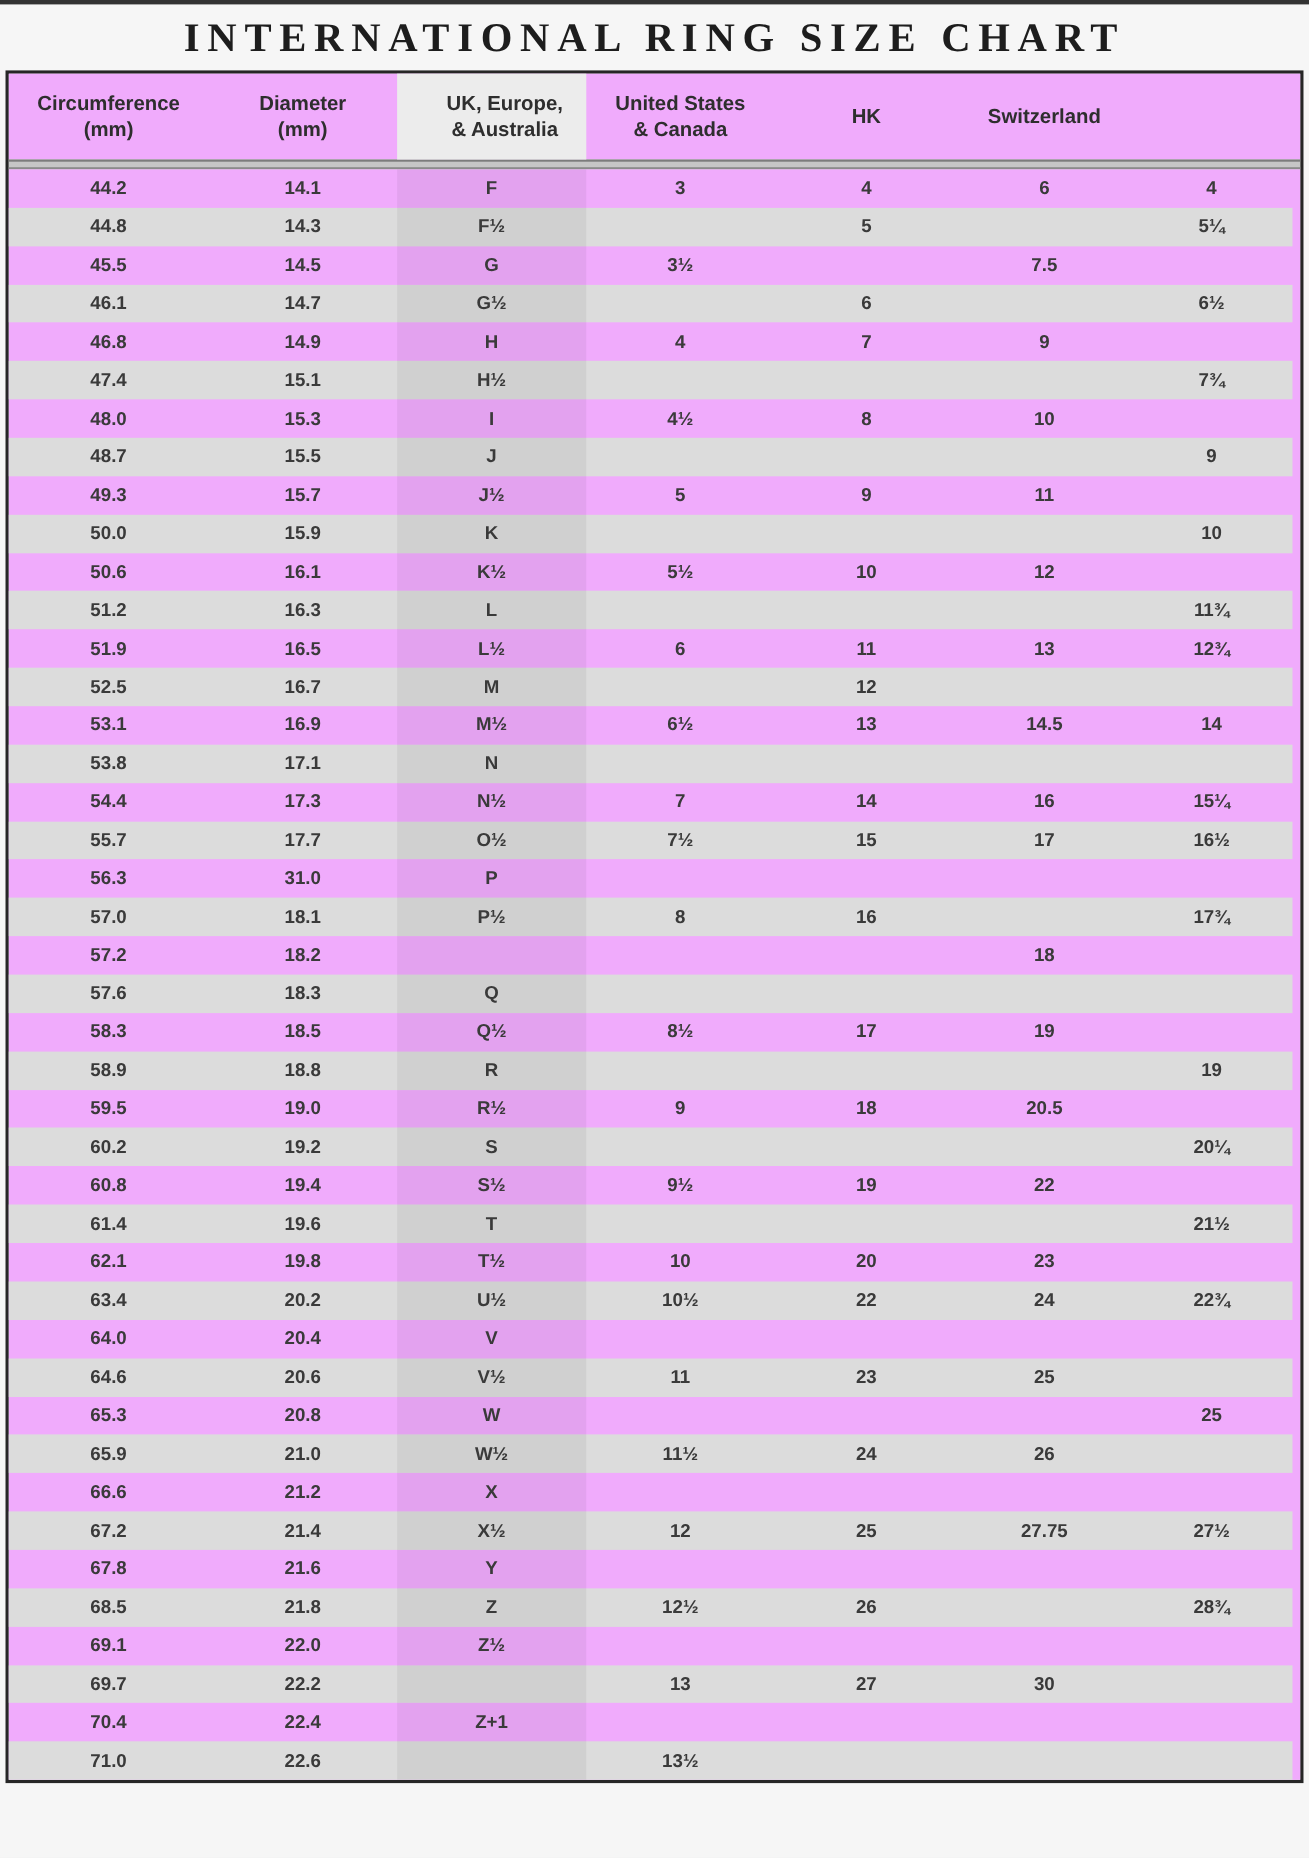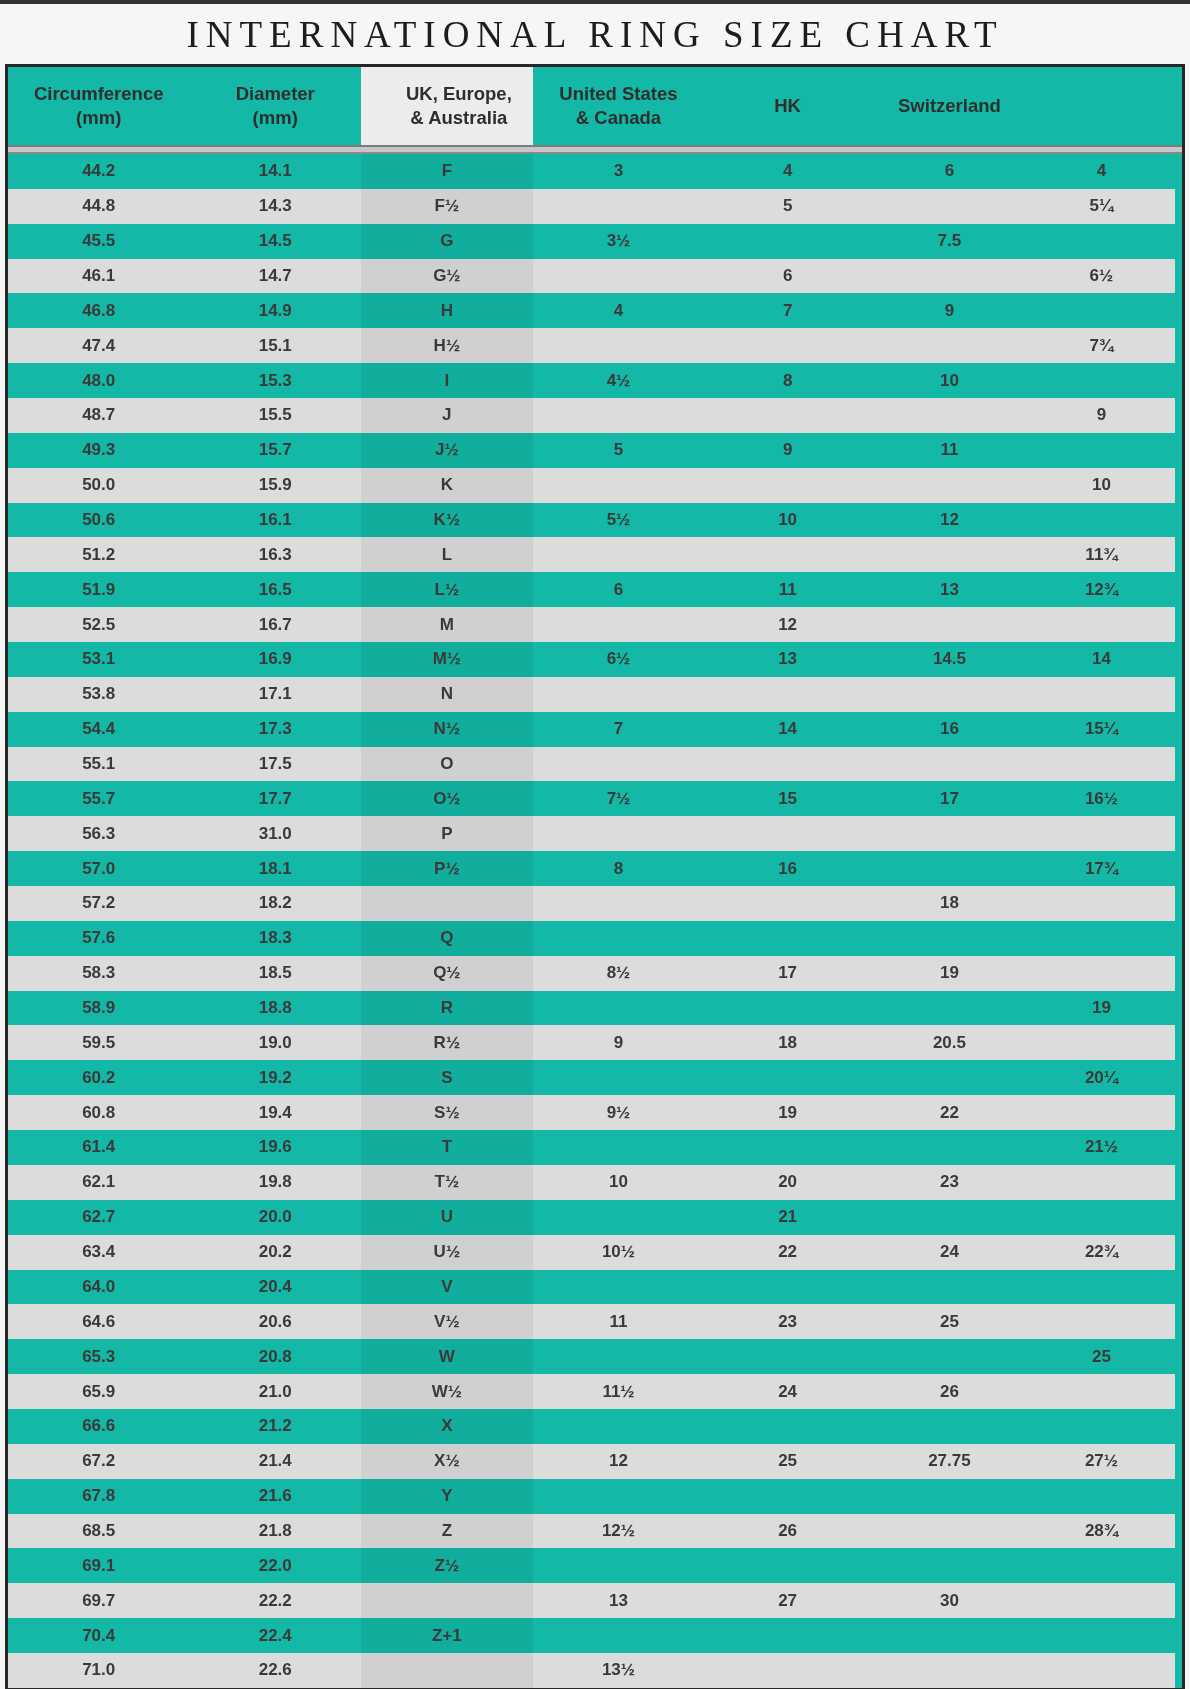--- a/index.html
+++ b/index.html
@@ -20,39 +20,39 @@
   .top-strip {
     height: 4px;
     background: #333333;
     width: 100%;
   }
   .chart-title {
     margin: 0;
     padding: 9px 0 8px 0;
     text-align: center;
     font-family: "Liberation Serif", serif;
-    font-weight: 400;
+    font-weight: 700;
     font-size: 37px;
     letter-spacing: 7px;
     color: #1d1d1d;
     white-space: nowrap;
   }
   .table-frame {
     margin: 0 5px;
     border: 3px solid #262626;
     background: #ffffff;
     box-sizing: border-box;
   }
   .grid-row {
     display: grid;
     grid-template-columns: 185fr 175fr 175fr 175fr 170fr 160fr 150fr;
   }
   .pad-right {
     padding-right: 7px;
-    background: #14b8a6;
+    background: #f0abfc;
   }
   .thead {
     height: 78px;
   }
   .th {
     display: flex;
     flex-direction: column;
     align-items: center;
     justify-content: center;
     font-weight: bold;
@@ -278,29 +278,20 @@
         <div class="row grid-row">
           <div class="cell">54.4</div>
           <div class="cell">17.3</div>
           <div class="cell uk">N½</div>
           <div class="cell">7</div>
           <div class="cell">14</div>
           <div class="cell">16</div>
           <div class="cell">15¼</div>
         </div>
         <div class="row grid-row">
-          <div class="cell">55.1</div>
-          <div class="cell">17.5</div>
-          <div class="cell uk">O</div>
-          <div class="cell"></div>
-          <div class="cell"></div>
-          <div class="cell"></div>
-          <div class="cell"></div>
-        </div>
-        <div class="row grid-row">
           <div class="cell">55.7</div>
           <div class="cell">17.7</div>
           <div class="cell uk">O½</div>
           <div class="cell">7½</div>
           <div class="cell">15</div>
           <div class="cell">17</div>
           <div class="cell">16½</div>
         </div>
         <div class="row grid-row">
           <div class="cell">56.3</div>
@@ -395,29 +386,20 @@
         <div class="row grid-row">
           <div class="cell">62.1</div>
           <div class="cell">19.8</div>
           <div class="cell uk">T½</div>
           <div class="cell">10</div>
           <div class="cell">20</div>
           <div class="cell">23</div>
           <div class="cell"></div>
         </div>
         <div class="row grid-row">
-          <div class="cell">62.7</div>
-          <div class="cell">20.0</div>
-          <div class="cell uk">U</div>
-          <div class="cell"></div>
-          <div class="cell">21</div>
-          <div class="cell"></div>
-          <div class="cell"></div>
-        </div>
-        <div class="row grid-row">
           <div class="cell">63.4</div>
           <div class="cell">20.2</div>
           <div class="cell uk">U½</div>
           <div class="cell">10½</div>
           <div class="cell">22</div>
           <div class="cell">24</div>
           <div class="cell">22¾</div>
         </div>
         <div class="row grid-row">
           <div class="cell">64.0</div>

